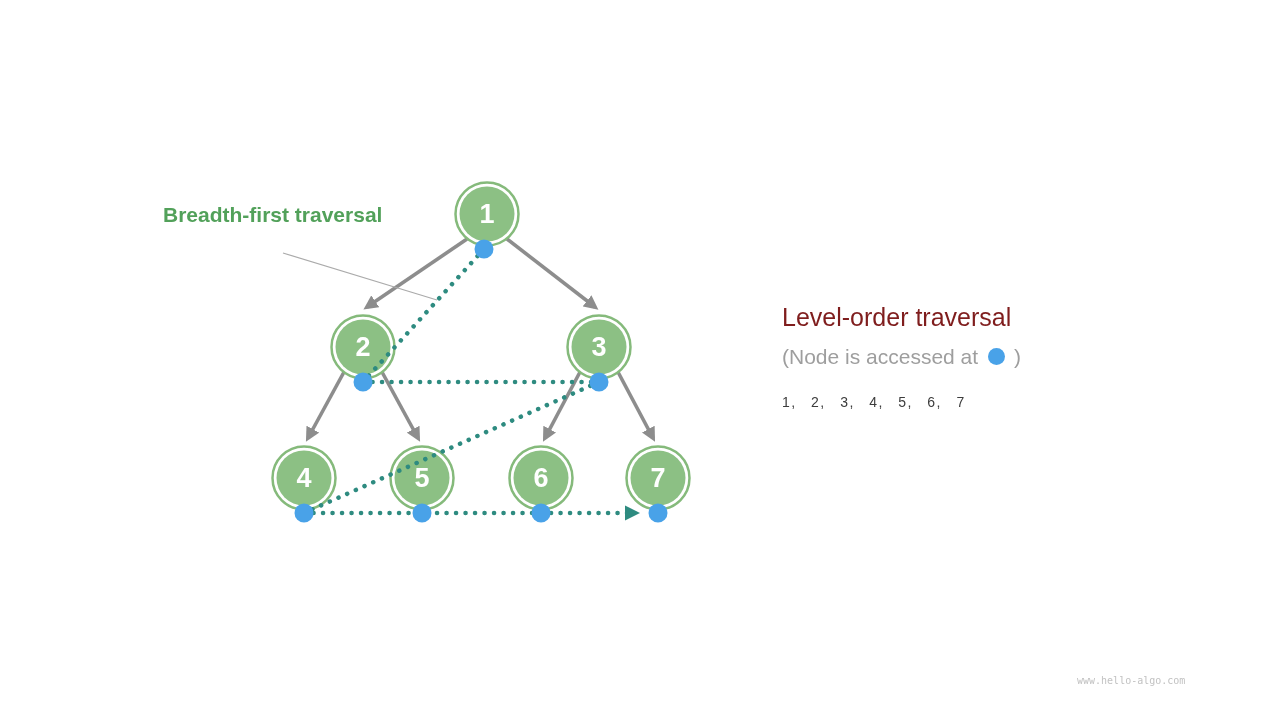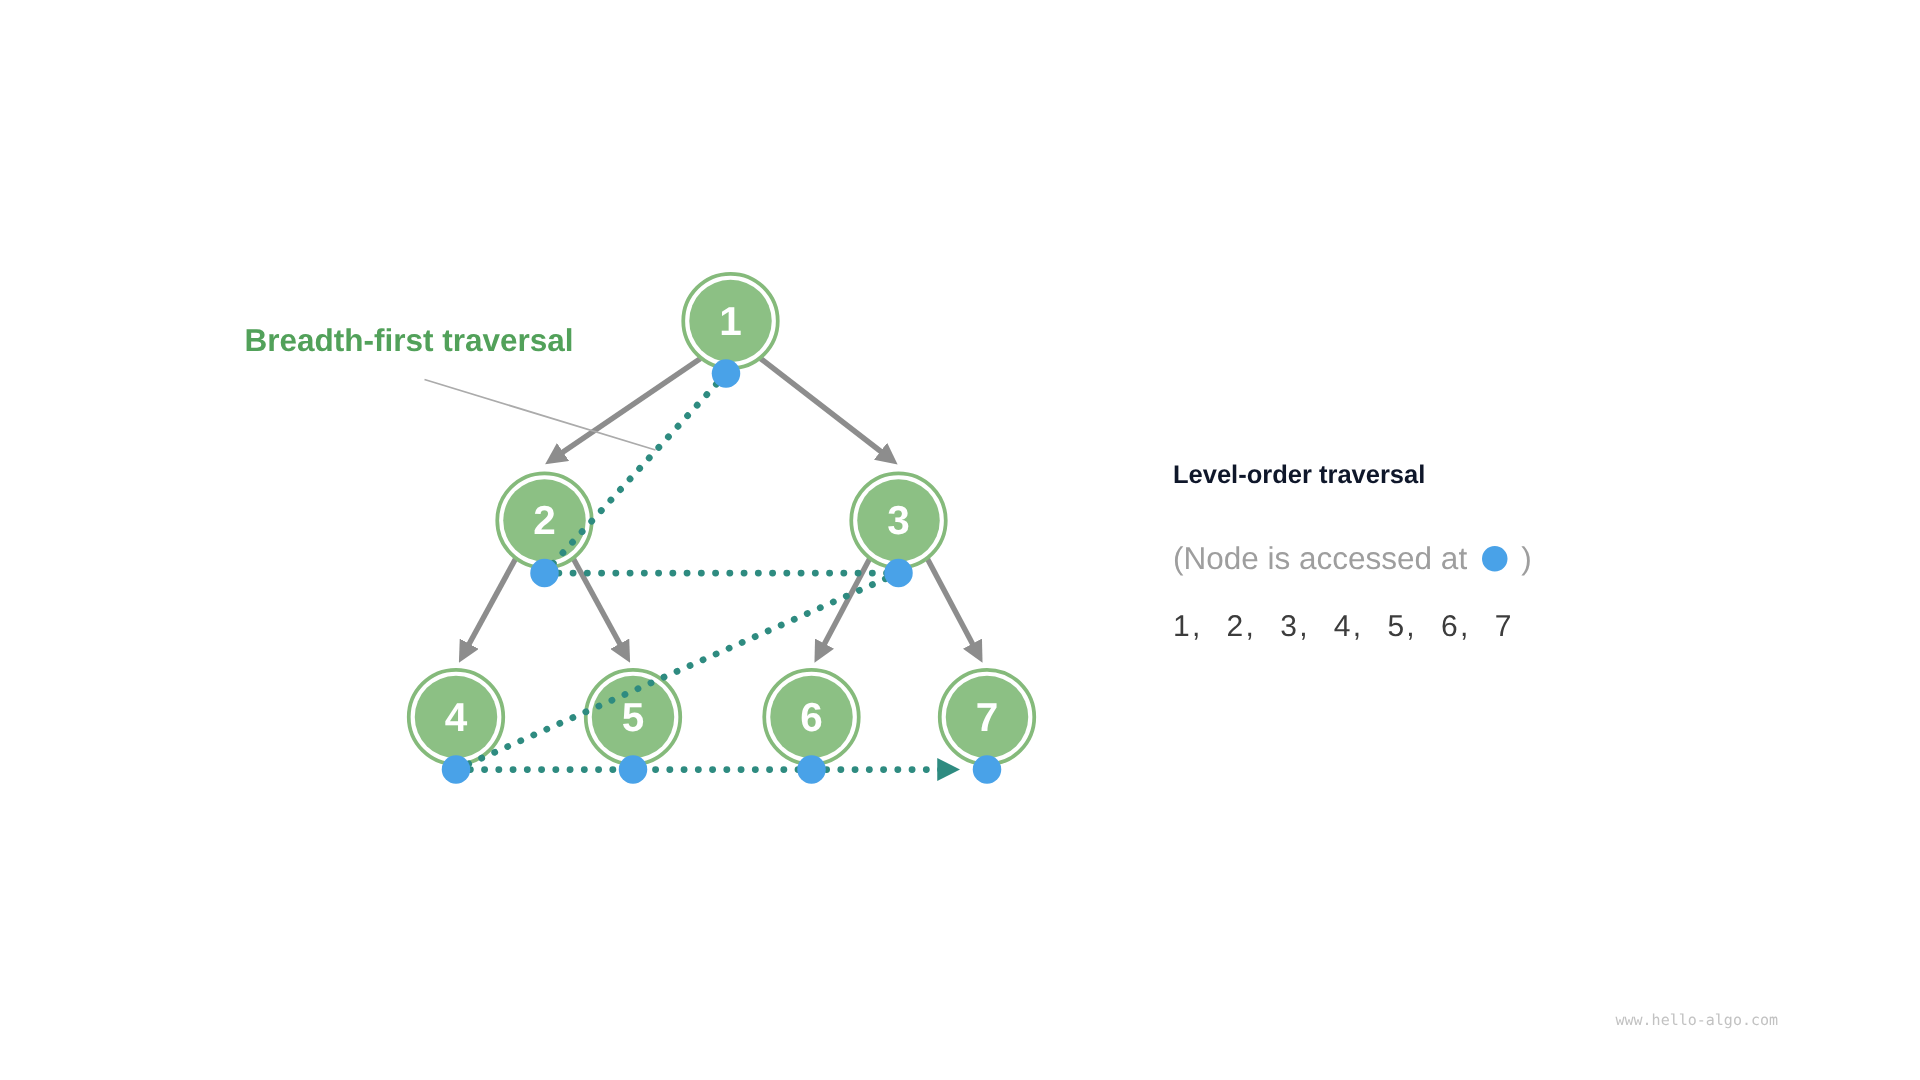--- a/index.html
+++ b/index.html
@@ -16,58 +16,58 @@
     overflow: hidden;
   }
   .tree-svg {
     position: absolute;
     left: 0;
     top: 0;
   }
   .bft-label {
     position: absolute;
     left: 163px;
-    top: 216px;
+    top: 203px;
     font-size: 21px;
     font-weight: bold;
     color: #52A15A;
     white-space: nowrap;
   }
   .legend-panel {
     position: absolute;
     left: 782px;
     top: 305px;
   }
   .legend-title {
-    font-size: 17px;
+    font-size: 25px;
     line-height: 24px;
-    font-weight: bold;
-    color: #0f172a;
+    font-weight: normal;
+    color: #7f1d1d;
     white-space: nowrap;
   }
   .legend-note {
-    margin-top: 31px;
+    margin-top: 15px;
     font-size: 21px;
     line-height: 25px;
     color: #9E9E9E;
     display: flex;
     align-items: center;
     white-space: nowrap;
   }
   .note-dot {
     width: 17px;
     height: 17px;
     border-radius: 50%;
     background: #49A2E8;
     display: inline-block;
     margin: 0 9px 0 10px;
   }
   .legend-sequence {
     margin-top: 21px;
-    font-size: 20px;
+    font-size: 14px;
     line-height: 25px;
     color: #3C3C3C;
     letter-spacing: 1.5px;
     word-spacing: 9px;
     white-space: nowrap;
   }
   .watermark {
     position: absolute;
     left: 1077px;
     top: 675px;

